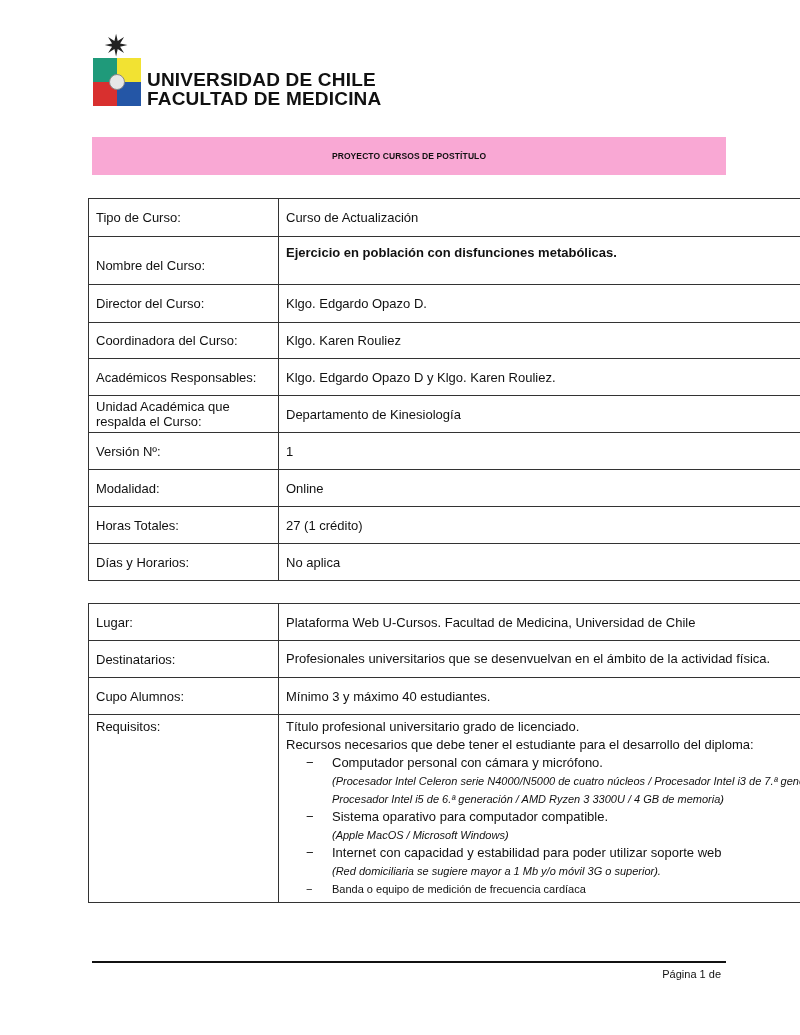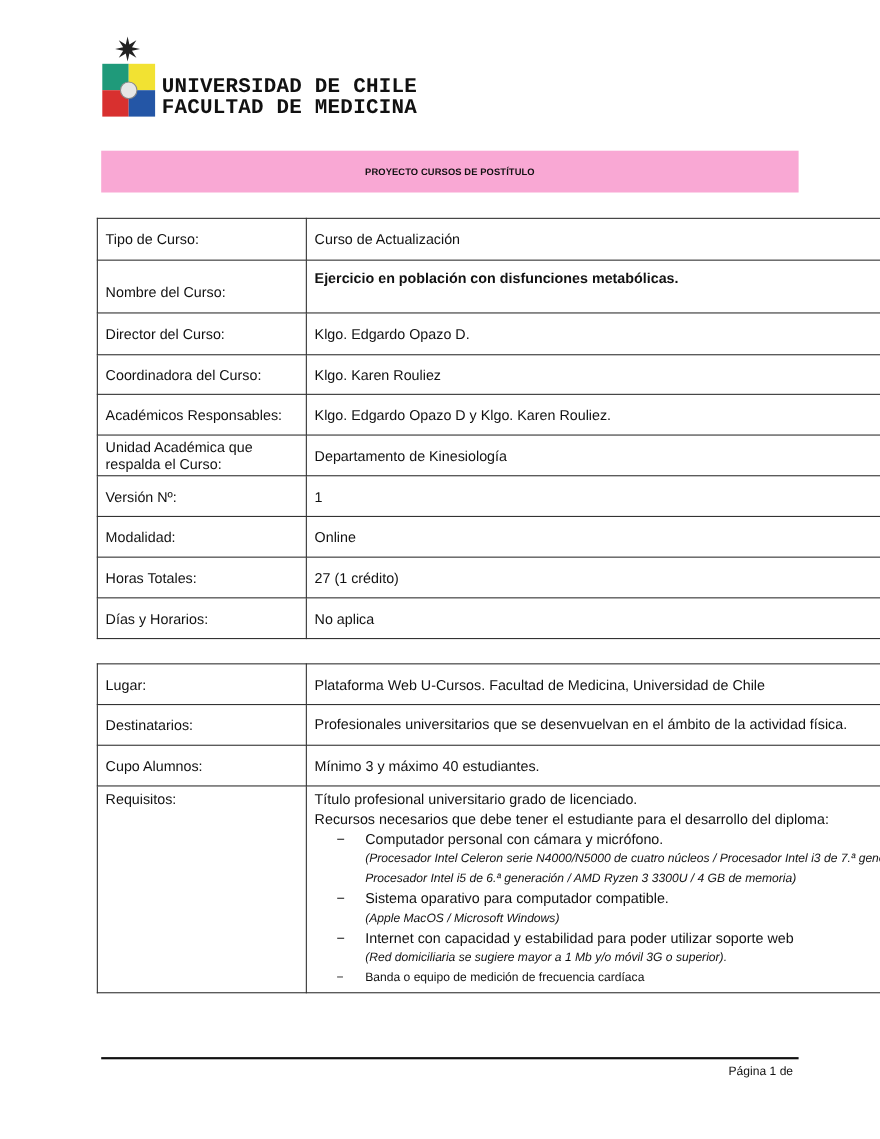--- a/index.html
+++ b/index.html
@@ -7,21 +7,21 @@
          font-family:"Liberation Sans", sans-serif; color:#111; }
   .logo { position:absolute; left:90px; top:32px; width:240px; height:80px; }
   .shield { position:absolute; left:3px; top:26px; width:48px; height:48px; }
   .shield .q { position:absolute; width:24px; height:24px; }
   .q1 { left:0; top:0; background:#1f9a7a; }
   .q2 { left:24px; top:0; background:#f2e232; }
   .q3 { left:0; top:24px; background:#d8302f; }
   .q4 { left:24px; top:24px; background:#2456a6; }
   .shield .seal { position:absolute; left:16px; top:16px; width:16px; height:16px; border-radius:50%; background:#e6e6e6; border:1px solid #888; box-sizing:border-box; }
   .star { position:absolute; left:6px; top:0; width:40px; height:28px; font-size:30px; line-height:28px; text-align:center; color:#222; }
-  .logo-text { position:absolute; left:57px; top:38px; font-family:Liberation Mono, monospace; font-weight:bold; font-size:19px; line-height:19px; letter-spacing:0.2px; color:#111; white-space:nowrap; }
+  .logo-text { position:absolute; left:57px; top:38px; font-family:Liberation Sans, sans-serif; font-weight:bold; font-size:19px; line-height:19px; letter-spacing:0.2px; color:#111; white-space:nowrap; }
   .banner { position:absolute; left:92px; top:137px; width:634px; height:38px; background:#f9a8d4; display:flex; align-items:center; justify-content:center; font-size:8.5px; font-weight:bold; letter-spacing:0.1px; }
   table.info { position:absolute; left:88px; border-collapse:collapse; width:762px; font-size:13px; }
   table.info td { border:1.5px solid #333; padding:0 7px; vertical-align:middle; }
   table.info td.lbl { width:175px; }
   .t1 { top:198px; }
   .t2 { top:603px; }
   .bold { font-weight:bold; }
   .req { vertical-align:top !important; padding-top:3px !important; padding-bottom:4px !important; line-height:18px; }
   .req ul { list-style:none; margin:0; padding:0 0 0 20px; }
   .req li { position:relative; padding-left:26px; }

